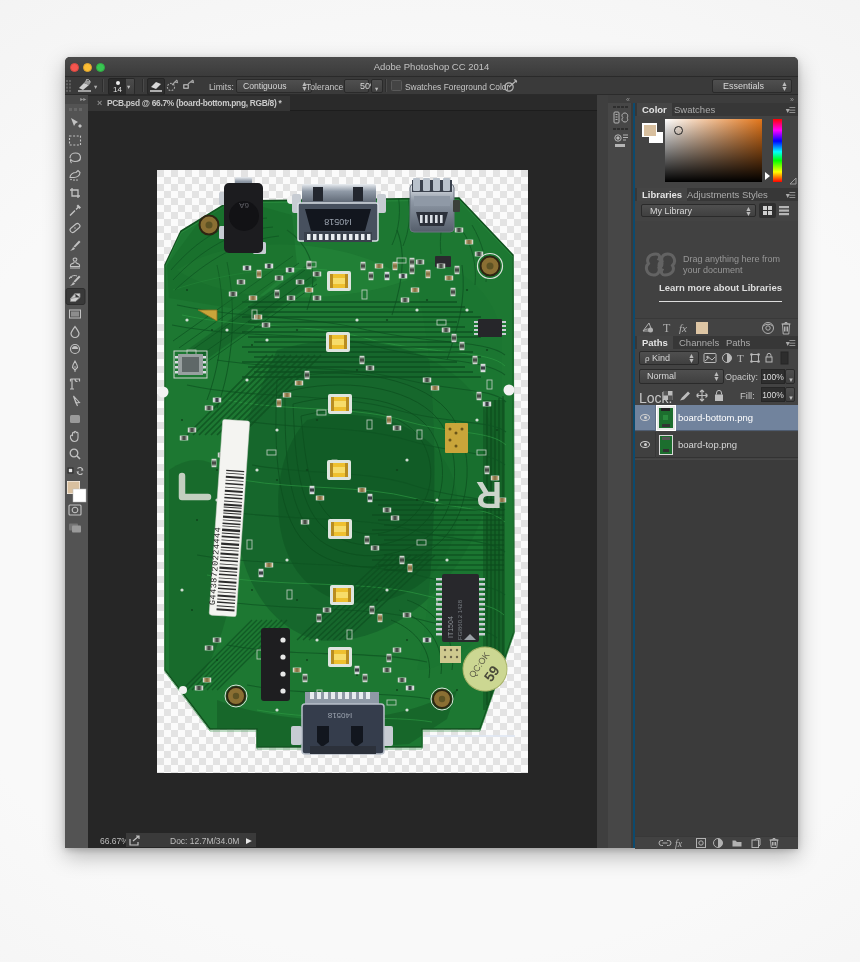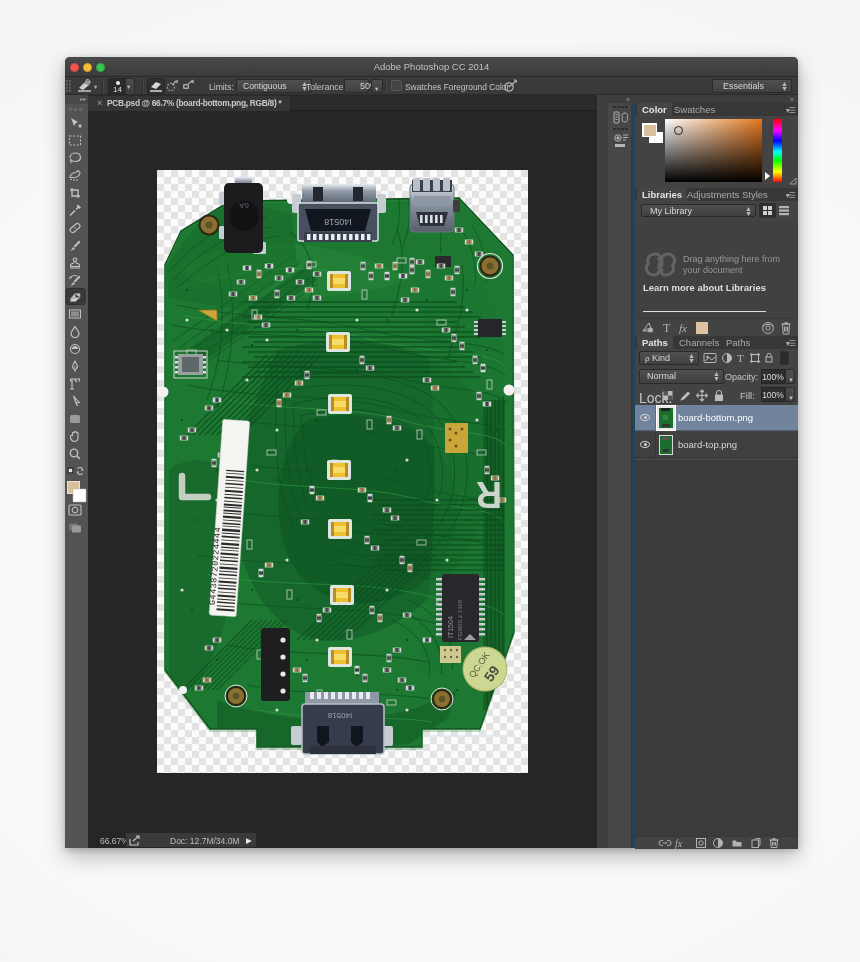--- a/index.html
+++ b/index.html
@@ -1235,21 +1235,21 @@
               <rect x="2" y="6.5" width="10" height="2.2"></rect>
               <rect x="2" y="10" width="10" height="2.2"></rect>
             </g>
           </svg>
         </div>
       <div class="abs" style="left:0px;top:118px;width:163px;height:97px;background:#414141;">
         <svg class="abs" style="left:9px;top:29px;" width="33" height="30" viewBox="0 0 33 30">
             <path d="M12 4 C5 4 2 9 4.5 13.5 C0.5 17 2.5 25 9.5 25 C14 25 16 21.5 15 18 C19 16.5 19 10.5 15 9 C16.5 6.5 15 4 12 4 Z M21 25 C28 25 31 20 28.5 15.5 C32.5 12 30.5 4 23.5 4 C19 4 17 7.5 18 11 C14 12.5 14 18.5 18 20 C16.5 22.5 18 25 21 25 Z" fill="none" stroke="#636363" stroke-width="3"></path>
           </svg>
         <div class="abs" style="left:48px;top:33px;width:110px;font-size:9px;color:#969696;line-height:11px;">Drag anything here from your document</div>
-        <div class="abs" style="left:8px;top:61px;font-size:9.5px;color:#dedede;font-weight:bold;border-bottom:1px solid #dedede;padding-bottom:18px;">Learn more about Libraries</div>
+        <div class="abs" style="left:24px;top:61px;font-size:9.5px;color:#dedede;font-weight:bold;border-bottom:1px solid #dedede;padding-bottom:8px;">Learn more about Libraries</div>
       </div>
 
       <div class="abs" style="left:0;top:215px;width:163px;height:18px;background:#434343;border-top:1px solid #393939;box-sizing:border-box;">
         <svg class="abs" style="left:6px;top:2px;" width="150" height="14" viewBox="0 0 150 14">
           <g stroke="#b0b0b0" fill="none" stroke-width="1">
           <path d="M2 10 L8 2 L11 10 Z M2 10 Q6.5 6 11 10"></path>
               <circle cx="9.5" cy="9" r="2.5" fill="#b0b0b0" stroke="none"></circle>
           <text x="22" y="11" font-size="12" fill="#b0b0b0" stroke="none" font-family="Liberation Serif">T</text>
           <text x="38" y="11" font-size="11" fill="#b0b0b0" stroke="none" font-style="italic" font-family="Liberation Serif">fx</text>
           <rect x="55" y="1" width="12" height="12" fill="#ddc5a4" stroke="none"></rect>

